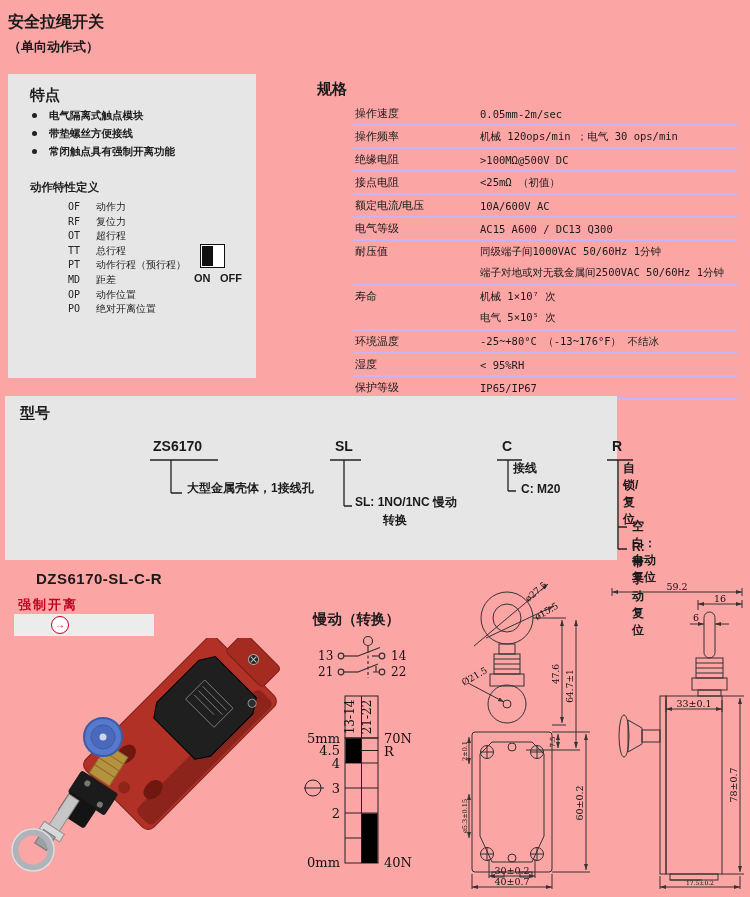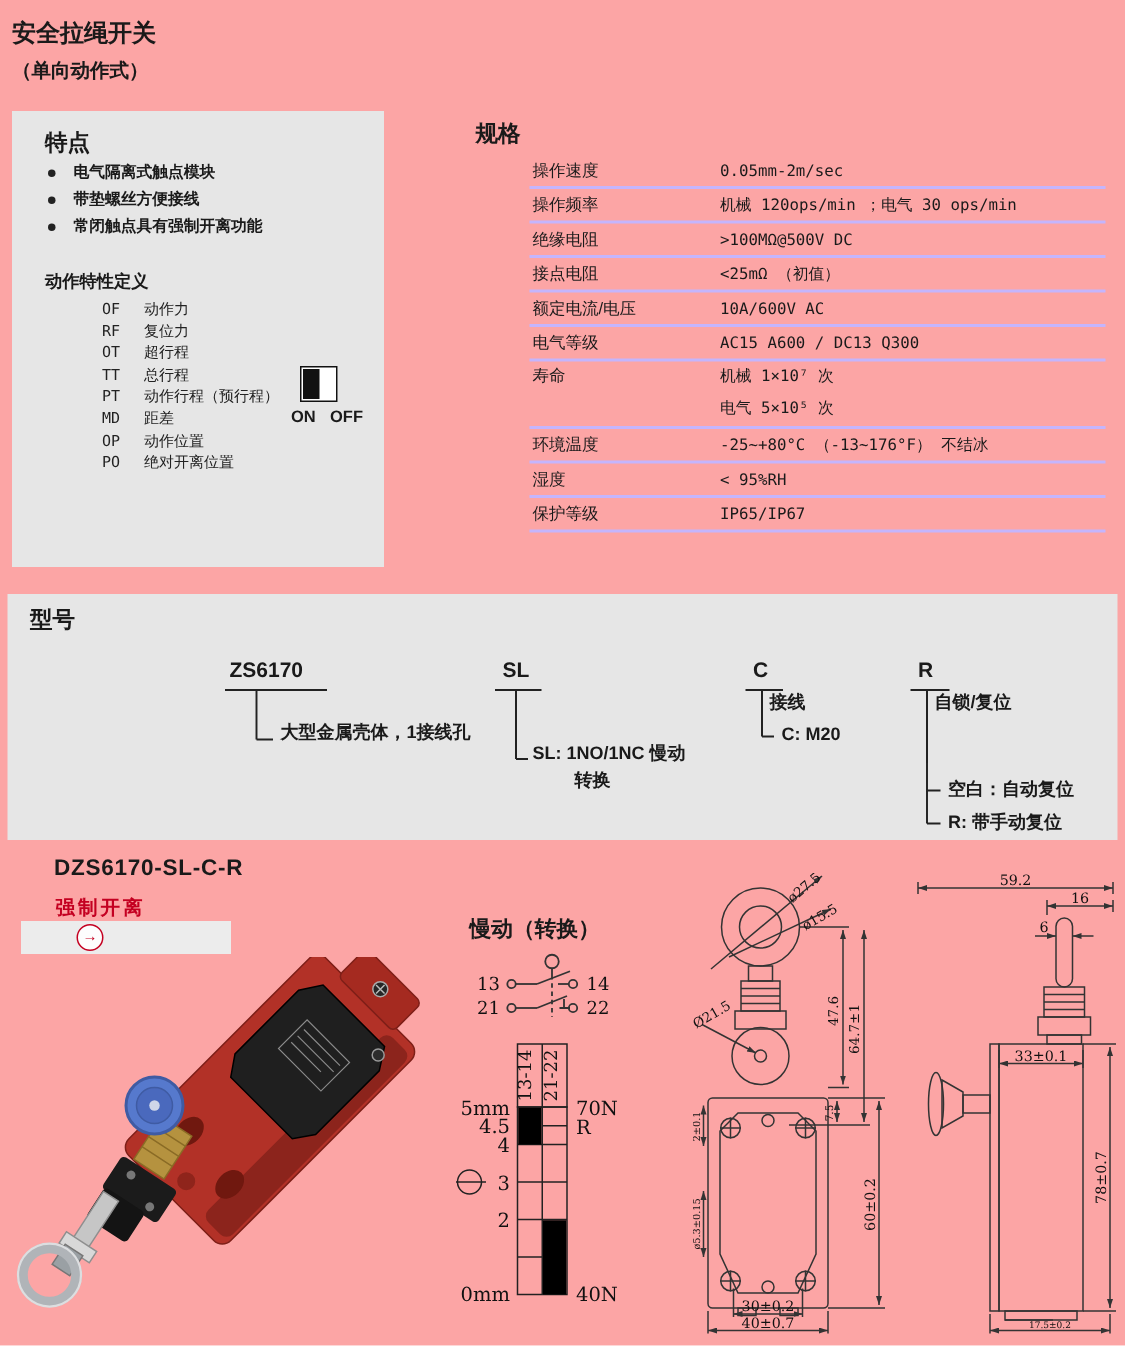--- a/index.html
+++ b/index.html
@@ -130,20 +130,27 @@
         </div>
       <div class="spec-row">
           <div class="spec-label">额定电流/电压</div>
           <div class="spec-value">10A/600V AC</div>
         </div>
       <div class="spec-row">
           <div class="spec-label">电气等级</div>
           <div class="spec-value">AC15 A600 / DC13 Q300</div>
         </div>
       <div class="spec-row double">
+          <div class="spec-label">耐压值</div>
+          <div class="spec-value">
+            <div>同级端子间1000VAC 50/60Hz 1分钟</div>
+            <div>端子对地或对无载金属间2500VAC 50/60Hz 1分钟</div>
+          </div>
+        </div>
+      <div class="spec-row double">
           <div class="spec-label">寿命</div>
           <div class="spec-value">
             <div>机械 1×10⁷ 次</div>
             <div>电气 5×10⁵ 次</div>
           </div>
         </div>
       <div class="spec-row">
           <div class="spec-label">环境温度</div>
           <div class="spec-value">-25~+80°C （-13~176°F） 不结冰</div>
         </div>
@@ -151,21 +158,21 @@
           <div class="spec-label">湿度</div>
           <div class="spec-value">&lt; 95%RH</div>
         </div>
       <div class="spec-row">
           <div class="spec-label">保护等级</div>
           <div class="spec-value">IP65/IP67</div>
         </div>
     </div>
   </div>
 
-  <div class="abs panel" style="left:5px;top:396px;width:740px;height:164px;">
+  <div class="abs panel" style="left:5px;top:396px;width:612px;height:164px;">
     <div class="abs h1" style="left:15px;top:8px;">型号</div>
     <svg class="abs" style="left:0;top:0;" width="740" height="164" viewBox="0 0 740 164">
       <g stroke="#222" stroke-width="1.3" fill="none">
         <path d="M145,64 H213 M166,64 V97 M166,97 H177"></path>
         <path d="M325,64 H356 M339,64 V110 M339,110 H347"></path>
         <path d="M492,64 H517 M503,64 V95 M503,95 H511"></path>
         <path d="M602,64 H628 M613,64 V153 M613,131 H622 M613,153 H622"></path>
       </g>
     </svg>
     <div class="abs mcode" style="left:148px;top:42px;">ZS6170</div>
@@ -176,21 +183,21 @@
     <div class="abs mdesc" style="left:350px;top:98px;">SL: 1NO/1NC 慢动</div>
     <div class="abs mdesc" style="left:378px;top:116px;">转换</div>
     <div class="abs mdesc" style="left:508px;top:64px;">接线</div>
     <div class="abs mdesc" style="left:516px;top:86px;">C: M20</div>
     <div class="abs mdesc" style="left:618px;top:64px;">自锁/复位</div>
     <div class="abs mdesc" style="left:627px;top:122px;">空白：自动复位</div>
     <div class="abs mdesc" style="left:627px;top:144px;">R: 带手动复位</div>
   </div>
 
   <div class="abs prodname" style="left:5px;top:570px;">DZS6170-SL-C-R</div>
-  <div class="abs forced red" style="left:18px;top:596px;margin-left:19px;">强制开离</div>
+  <div class="abs forced red" style="left:18px;top:596px;">强制开离</div>
   <div class="abs graypad" style="left:14px;top:614px;width:140px;height:22px;"></div>
   <div class="abs fo-circle" style="left:51px;top:616px;">→</div>
 
   <svg class="abs" style="left:5px;top:638px;" width="290" height="260" viewBox="0 0 290 260">
     <g transform="rotate(45 175 95)">
       <rect x="127" y="2" width="96" height="186" rx="8" fill="#b23127" stroke="#7e1f18"></rect>
       <rect x="198" y="8" width="23" height="174" rx="6" fill="#8c241c"></rect>
       <rect x="149" y="-22" width="52" height="27" rx="4" fill="#a52a20" stroke="#7e1f18"></rect>
       <circle cx="175" cy="-9" r="5" fill="#262626" stroke="#aaa"></circle>
       <path d="M171,-9 h8 M175,-13 v8" stroke="#bbb" stroke-width="1"></path>

